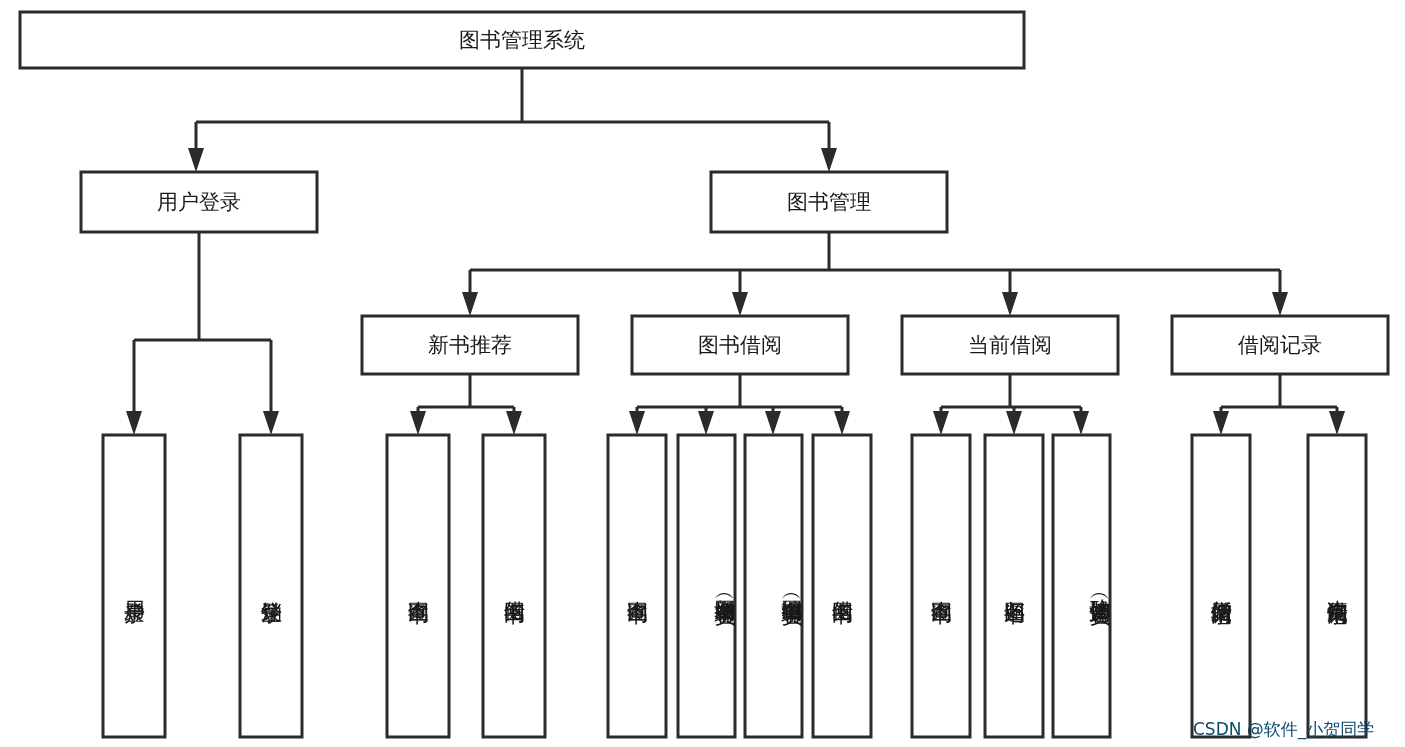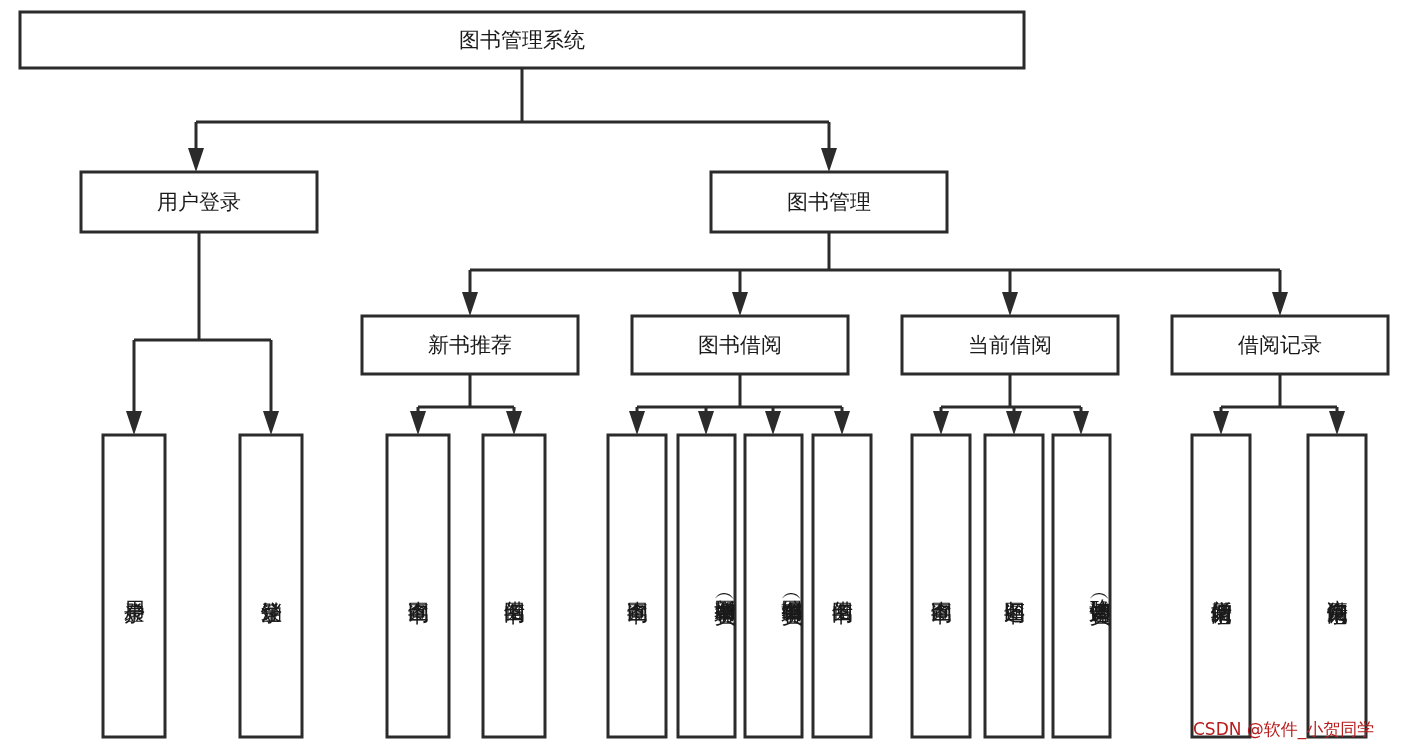--- a/index.html
+++ b/index.html
@@ -66,21 +66,21 @@
     pointer-events: none;
     overflow: hidden;
   }
   .node-label-v.centered {
     align-items: center;
   }
   .watermark {
     position: absolute;
     font-family: "DejaVu Sans", "Liberation Sans", sans-serif;
     font-size: 17px;
-    color: #b91c1c;
+    color: #0c4a6e;
     white-space: nowrap;
     user-select: none;
   }
 </style>
 </head>
 <body>
 
 <div id="diagram-root">
   <svg class="diagram-canvas" viewBox="0 0 1405 747">
     <g id="connector-layer">

